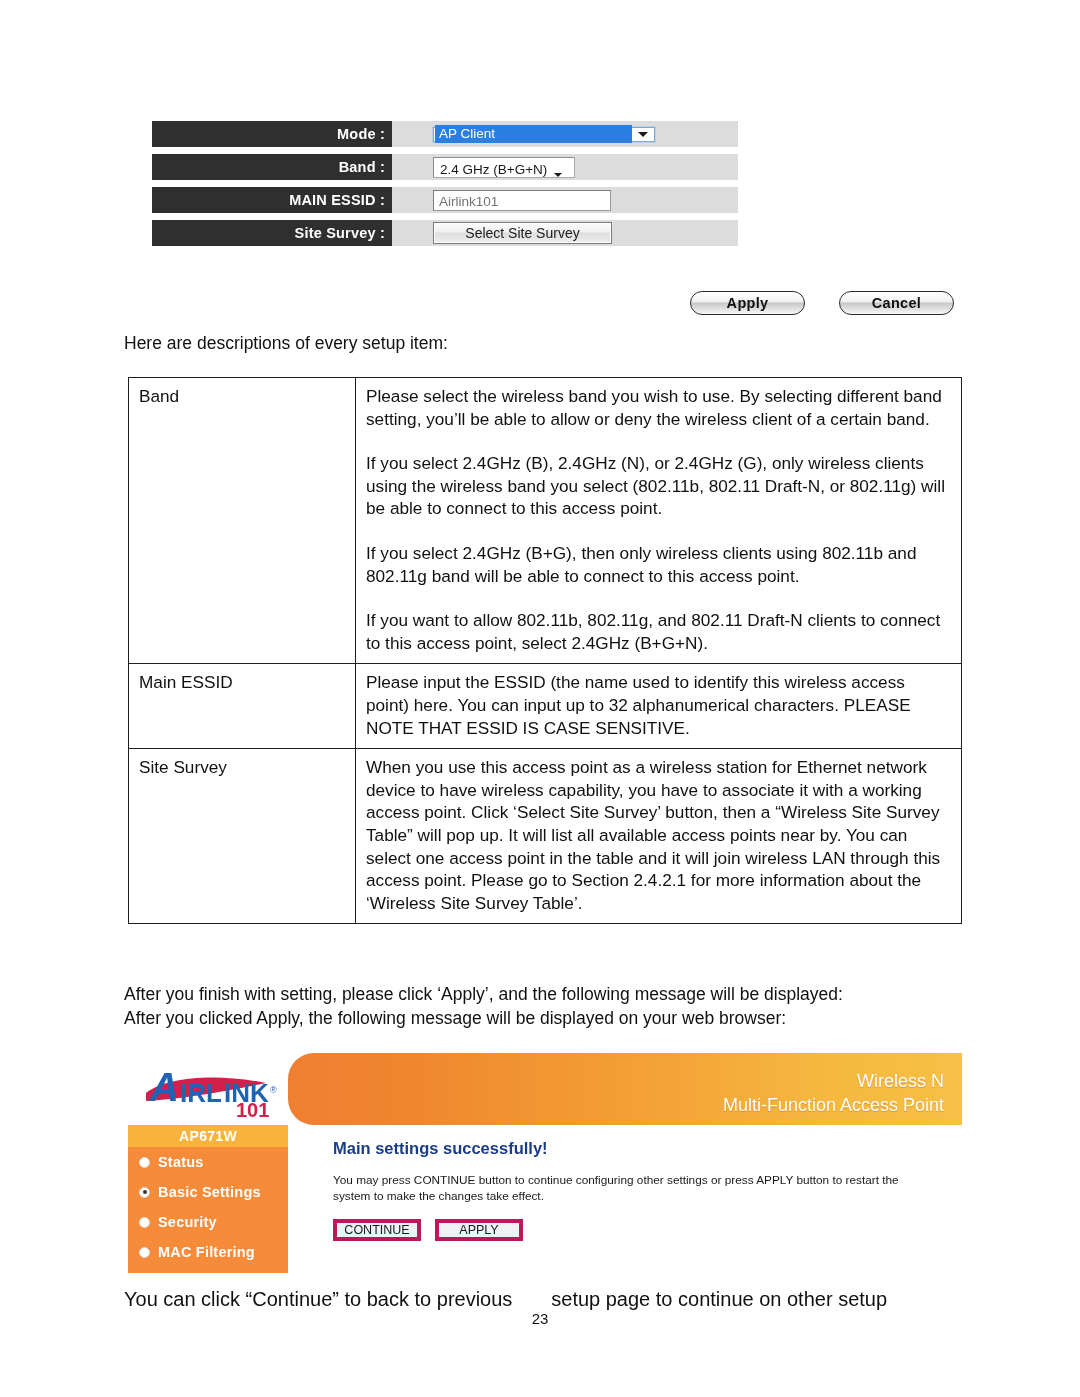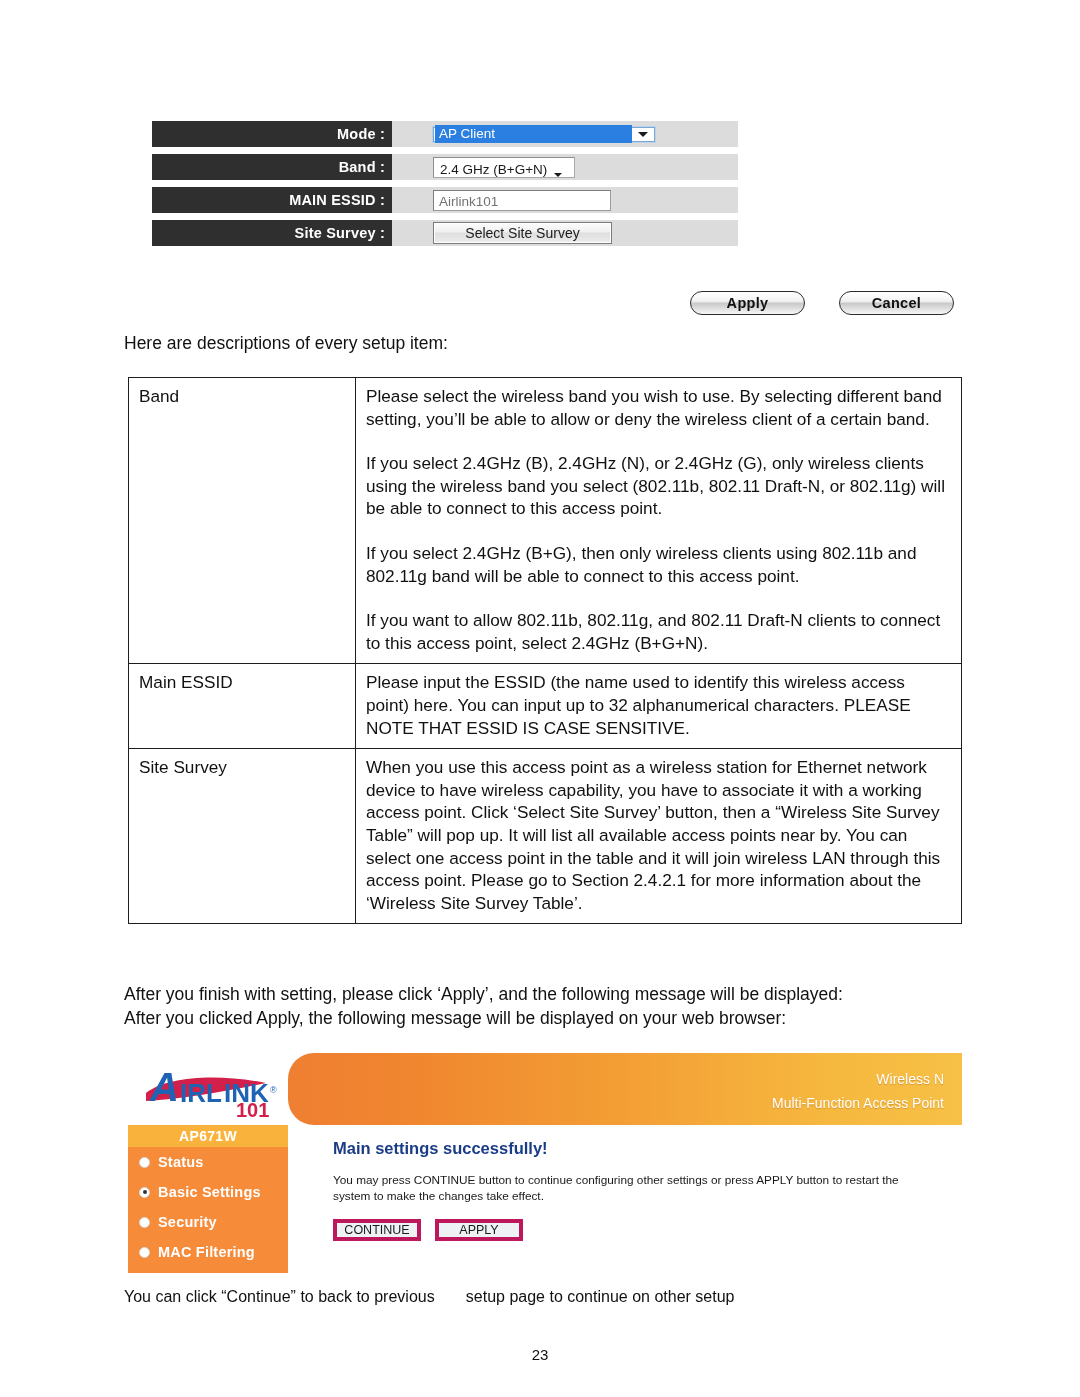--- a/index.html
+++ b/index.html
@@ -247,21 +247,21 @@
     right: 0;
     height: 72px;
     background: linear-gradient(to right, #ef7f32 0%, #f0862f 18%, #f3a035 52%, #f6b83f 80%, #f7c046 100%);
     border-top-left-radius: 26px;
     border-bottom-left-radius: 26px;
   }
   .ui-banner .title1, .ui-banner .title2 {
     position: absolute;
     right: 18px;
     color: #ffffff;
-    font-size: 14px;
+    font-size: 18px;
     text-align: right;
     white-space: nowrap;
     text-shadow: 0 1px 1px rgba(150,80,0,0.35);
   }
   .ui-banner .title1 { top: 18px; }
   .ui-banner .title2 { top: 42px; }
 
   .ui-body {
     position: relative;
     height: 148px;
@@ -353,33 +353,32 @@
     justify-content: center;
     box-sizing: border-box;
     padding: 0 4px;
   }
 
   
   .bottom-line {
     position: absolute;
     left: 124px;
     top: 1288px;
-    font-size: 16px;
+    font-size: 20px;
     color: #111111;
     white-space: pre;
   }
   .page-number {
     position: absolute;
     left: 0;
     top: 1310px;
     width: 1080px;
     text-align: center;
     font-size: 15px;
     color: #111111;
-    margin-top: 36px;
   }
 </style>
 </head>
 <body>
 
 <div class="config-form">
 
   <div class="form-row">
     <div class="form-label">Mode :</div>
     <div class="form-field">

